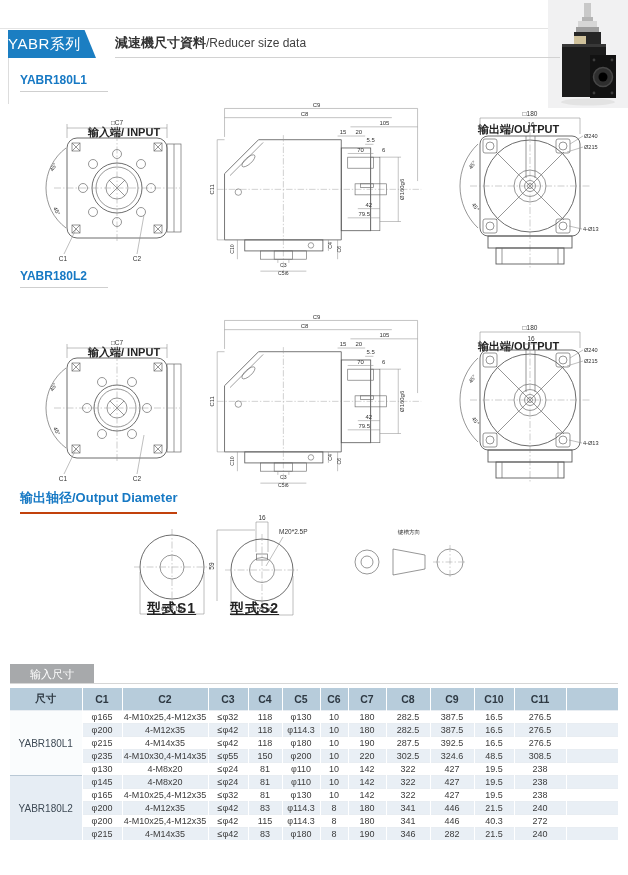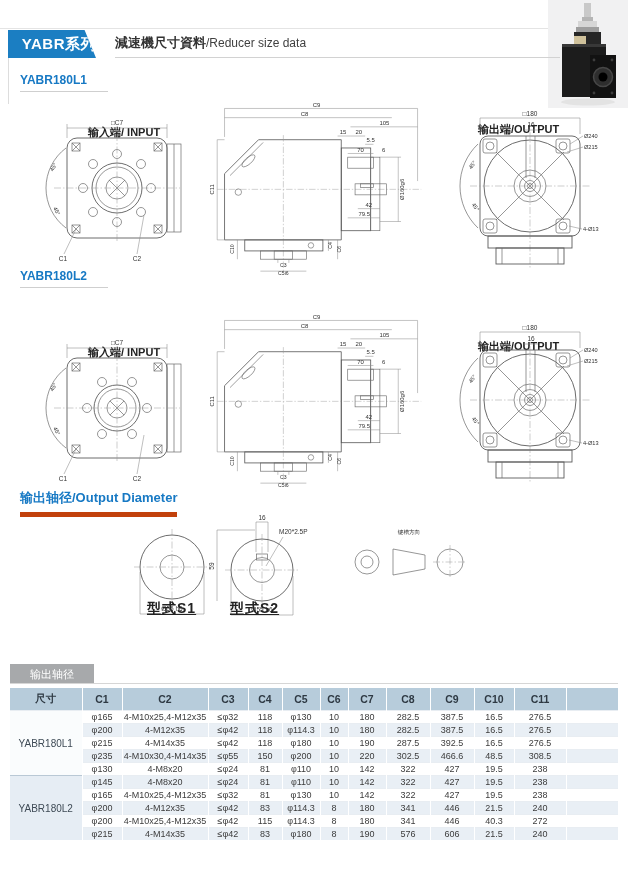--- a/index.html
+++ b/index.html
@@ -3,31 +3,31 @@
 <meta charset="utf-8">
 <style>
   html,body{margin:0;padding:0;background:#fff;}
   body{font-family:"Liberation Sans","DejaVu Sans",sans-serif;}
   .page{position:relative;width:628px;height:875px;background:#fff;overflow:hidden;}
   .abs{position:absolute;}
 
   
   .top-line{left:0;top:28px;width:628px;height:1px;background:#e4e4e4;}
   .brand-tab{left:8px;top:30px;width:88px;height:28px;background:#1b7ec2;color:#fff;
-    font-size:15px;font-weight:bold;line-height:28px;text-align:right;
+    font-size:15px;font-weight:normal;line-height:28px;text-align:left;
     clip-path:polygon(0 0,87% 0,100% 100%,0 100%);letter-spacing:.5px;}
   .title-row{left:115px;top:33px;width:445px;height:24px;border-bottom:1px solid #d2d2d2;}
   .title-zh{font-size:13px;font-weight:bold;color:#333;}
   .title-en{font-size:12px;color:#404040;}
   .left-vline{left:8px;top:58px;width:1px;height:46px;background:#ddd;}
 
   .sec-label{color:#1779c4;font-size:12px;font-weight:bold;display:inline-block;
     padding-bottom:4px;border-bottom:1px solid #cfcfcf;min-width:88px;}
   .od-label{color:#1779c4;font-size:13px;font-weight:bold;display:inline-block;
-    padding-bottom:5px;border-bottom:5px solid #c2410c;min-width:130px;}
+    padding-bottom:5px;border-bottom:2px solid #c2410c;min-width:130px;}
   .draw-label{font-size:11px;font-weight:bold;color:#222;margin-top:21px;}
   .type-label{font-size:14px;font-weight:bold;color:#222;letter-spacing:1px;text-decoration:underline;}
 
   
   .tl{stroke:#5b5b5b;stroke-width:0.9;fill:none;}
   .t2{stroke:#6a6a6a;stroke-width:0.7;fill:none;}
   .dl{stroke:#8a8a8a;stroke-width:0.55;fill:none;}
   .cl{stroke:#9a9a9a;stroke-width:0.5;fill:none;stroke-dasharray:7 2 1.5 2;}
   text.dim{font-size:6.5px;fill:#333;}
   text.dimS{font-size:5.6px;fill:#333;}
@@ -434,21 +434,21 @@
       <circle class="t2" cx="22" cy="40" r="6"></circle>
     <polygon class="t2" points="48,27 80,33 80,47 48,53"></polygon>
     <circle class="t2" cx="105" cy="40" r="13"></circle>
     <line class="cl" x1="88" y1="40" x2="122" y2="40"></line>
       <line class="cl" x1="105" y1="23" x2="105" y2="57"></line>
   </svg>
 
   <div class="abs type-label" style="left:147px;top:600px;">型式S1</div>
   <div class="abs type-label" style="left:230px;top:600px;">型式S2</div>
 
-  <div class="abs tab">输出轴径</div>
+  <div class="abs tab">输入尺寸</div>
   <div class="abs tab-strip"></div>
 
   <table class="dims">
     <colgroup>
       <col style="width:72px">
         <col style="width:40px">
         <col style="width:86px">
         <col style="width:40px">
       <col style="width:34px">
         <col style="width:38px">
@@ -523,21 +523,21 @@
         </tr>
         <tr class="alt">
           <td>φ235</td>
           <td>4-M10x30,4-M14x35</td>
           <td>≤φ55</td>
           <td>150</td>
           <td>φ200</td>
           <td>10</td>
           <td>220</td>
           <td>302.5</td>
-          <td>466.6</td>
+          <td>324.6</td>
           <td>48.5</td>
           <td>308.5</td>
           <td class="filler"></td>
         </tr>
         <tr>
           <td>φ130</td>
           <td>4-M8x20</td>
           <td>≤φ24</td>
           <td>81</td>
           <td>φ110</td>
@@ -607,22 +607,22 @@
           <td class="filler"></td>
         </tr>
         <tr class="alt">
           <td>φ215</td>
           <td>4-M14x35</td>
           <td>≤φ42</td>
           <td>83</td>
           <td>φ180</td>
           <td>8</td>
           <td>190</td>
-          <td>576</td>
-          <td>606</td>
+          <td>346</td>
+          <td>282</td>
           <td>21.5</td>
           <td>240</td>
           <td class="filler"></td>
         </tr>
       </tbody>
   </table>
 
 
 </div>
 

